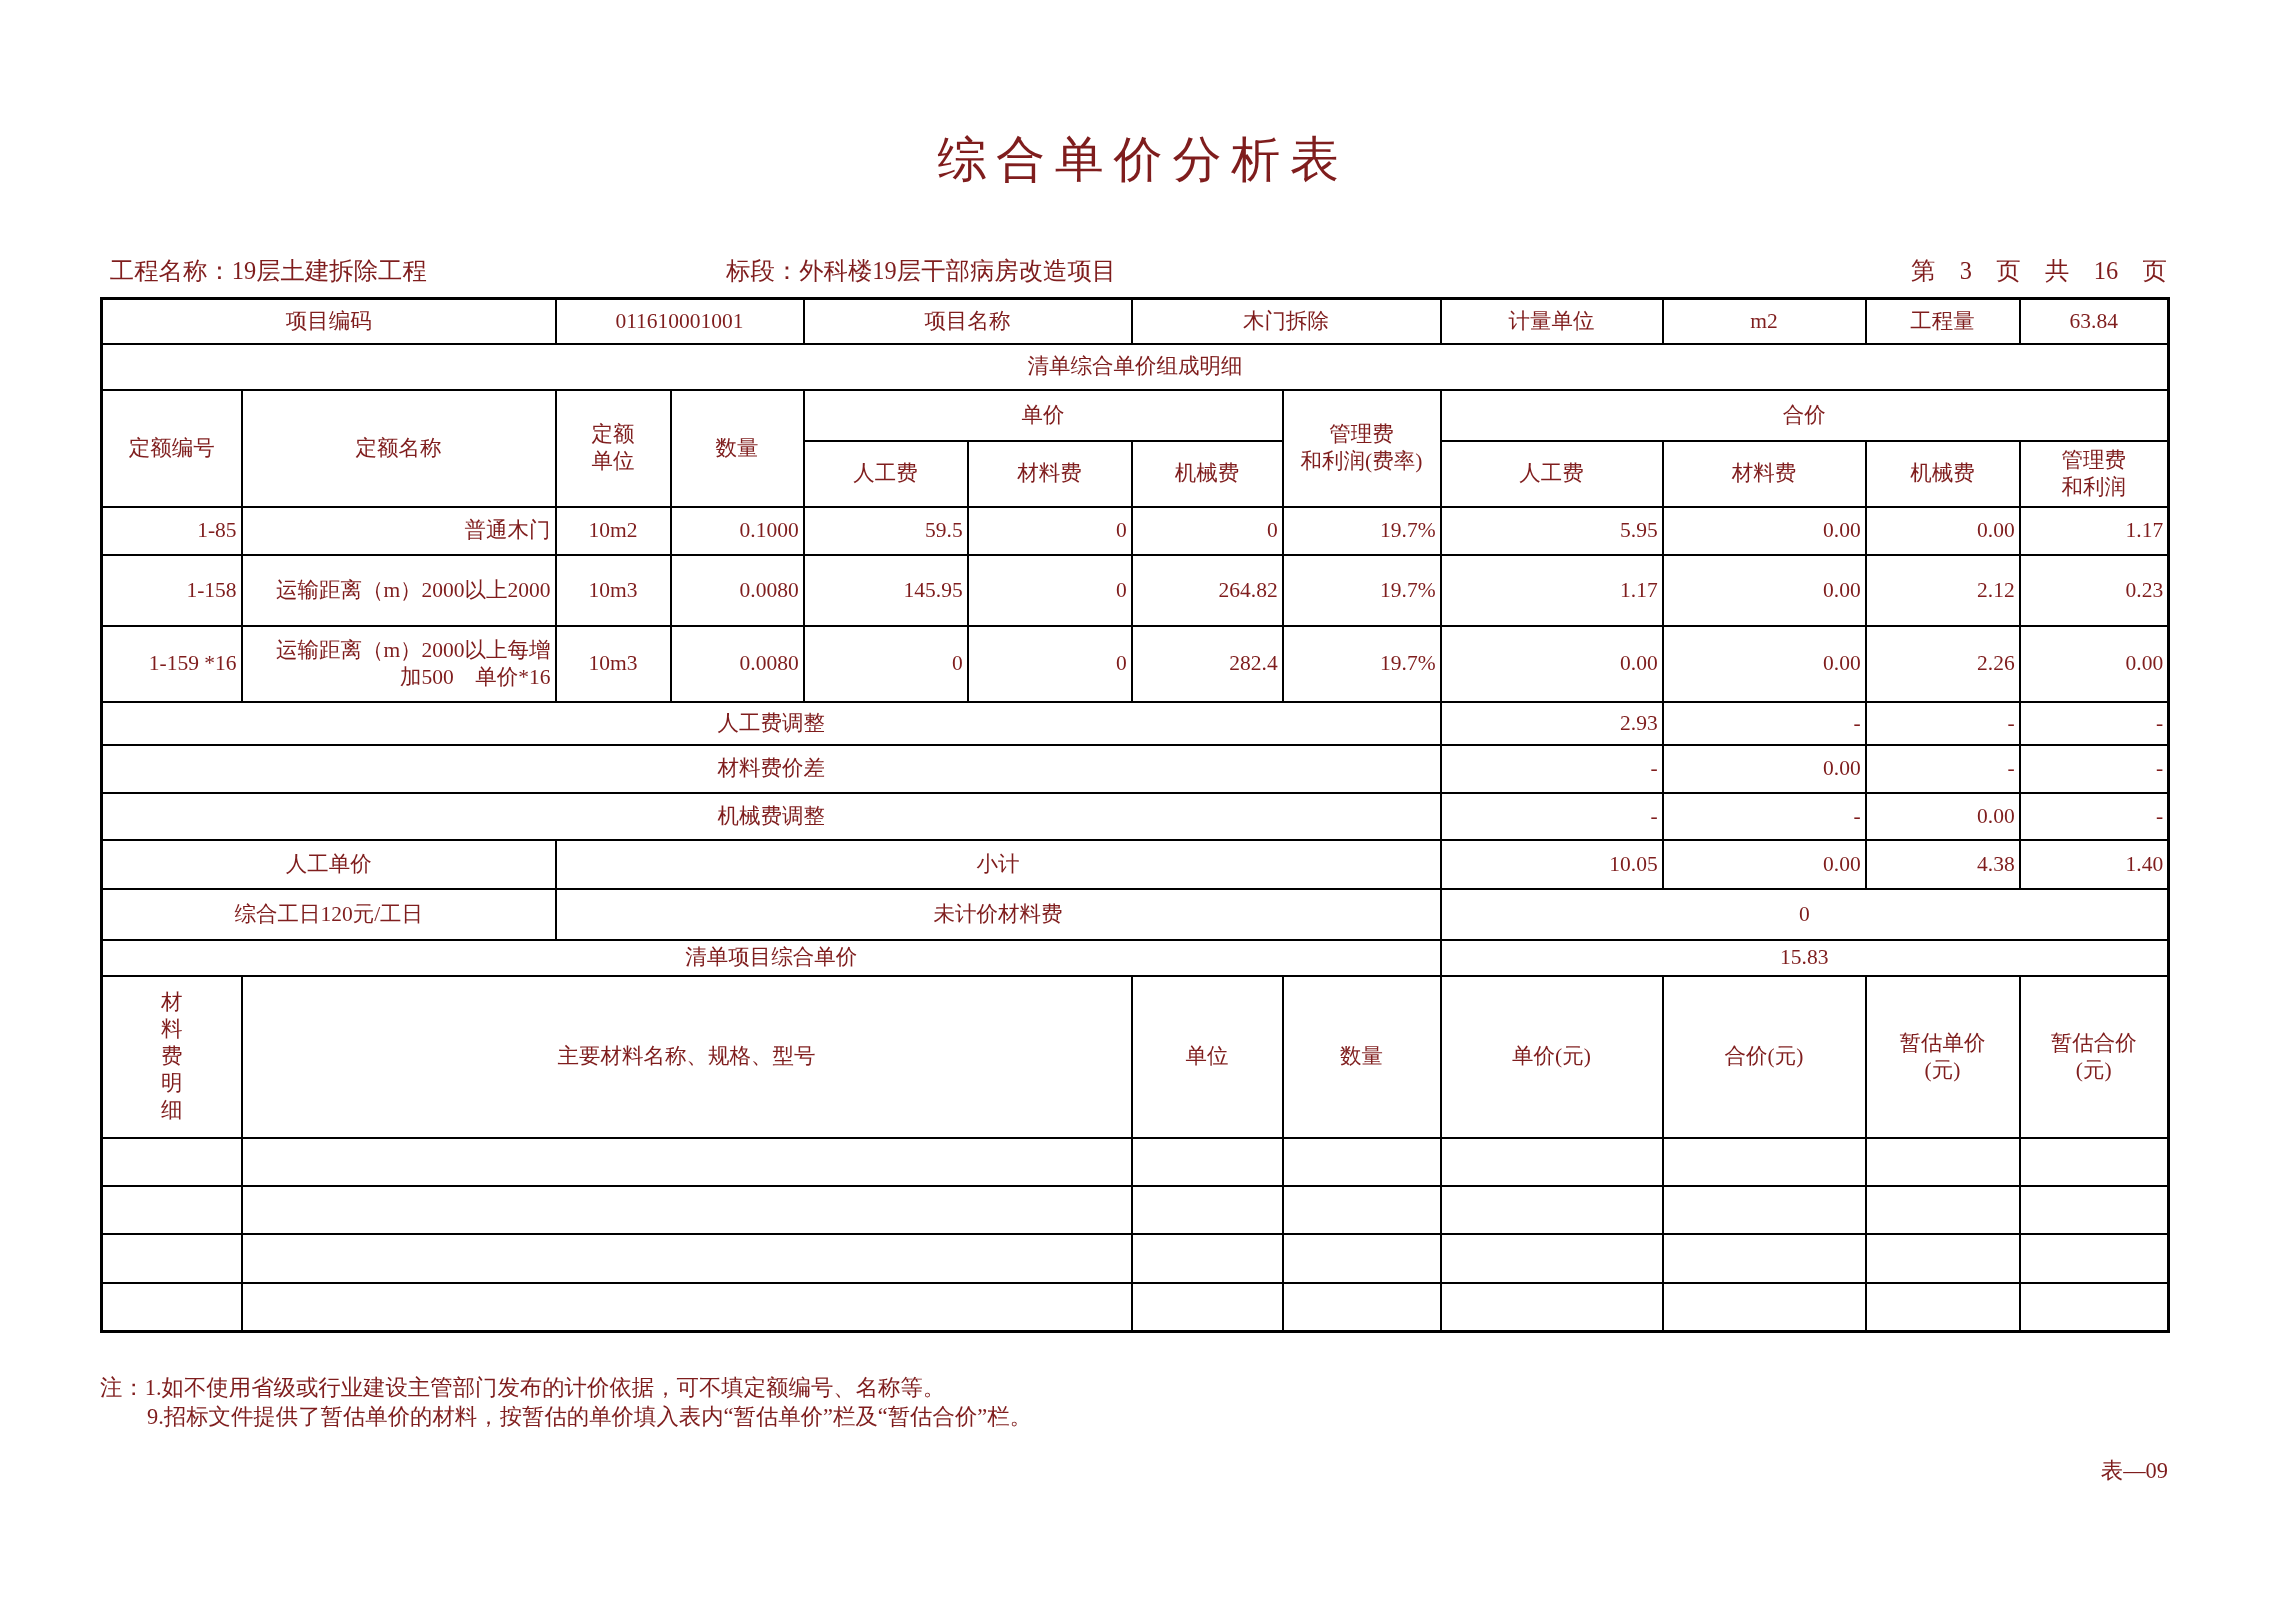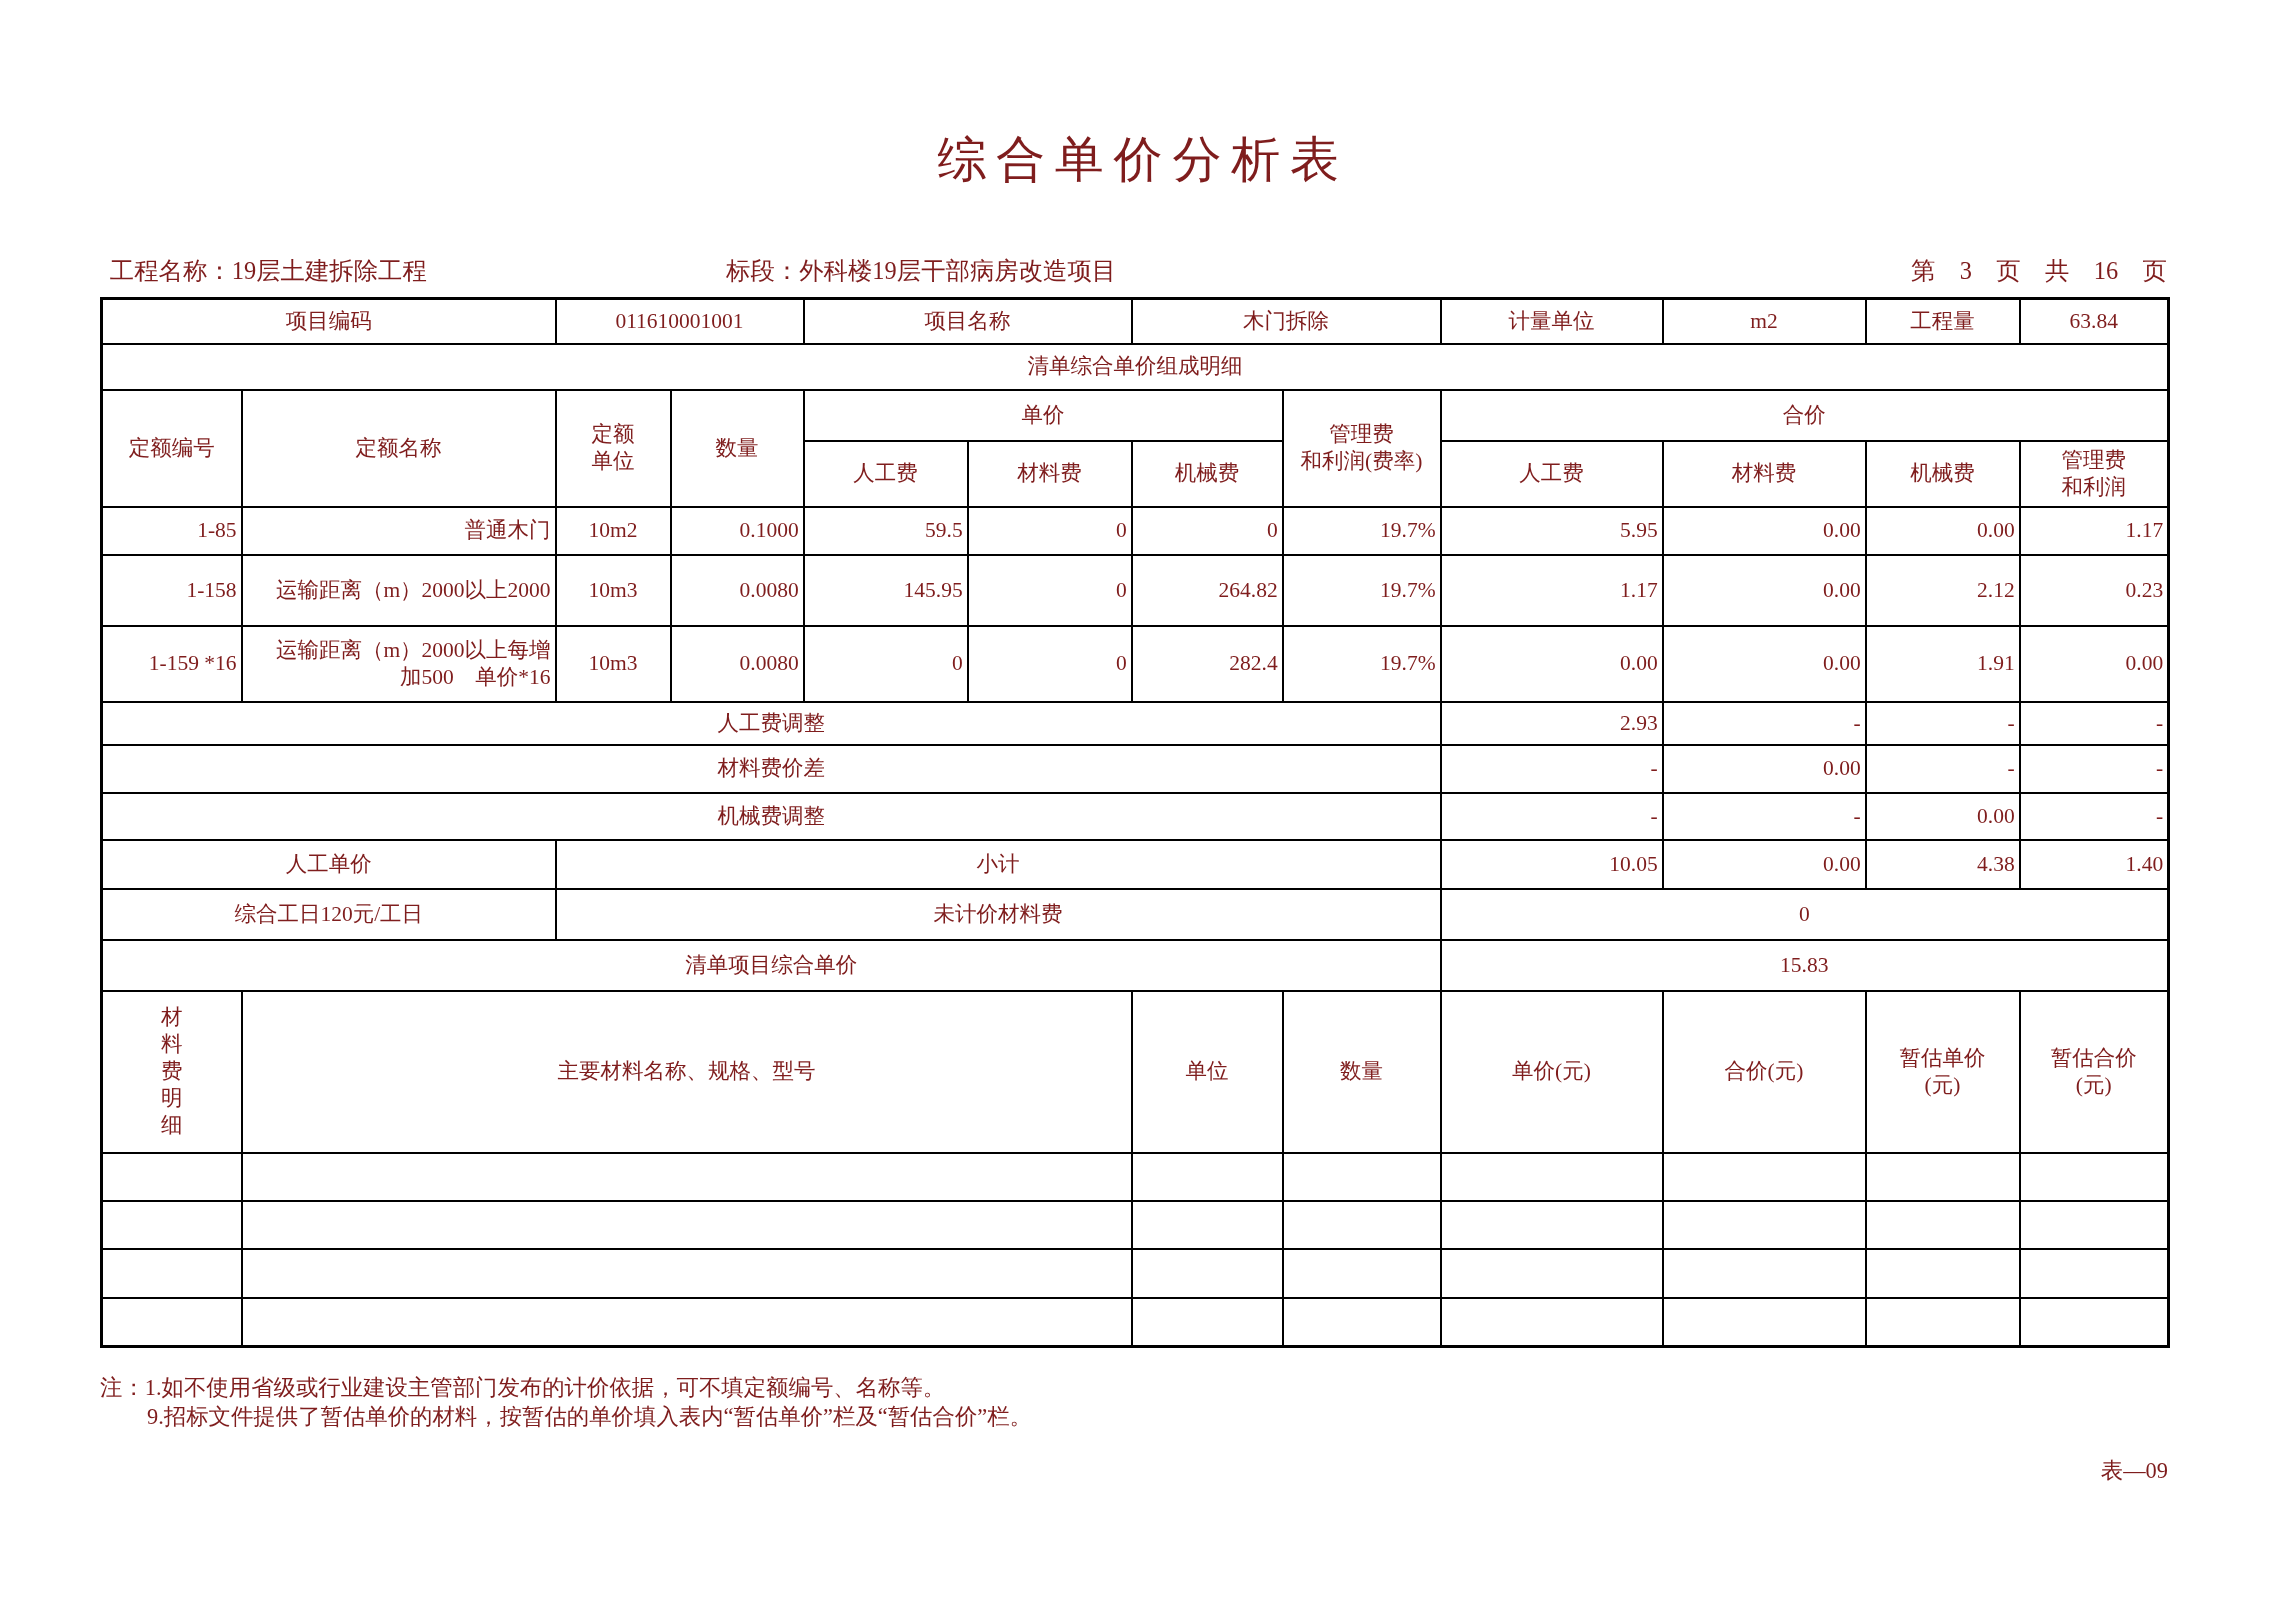--- a/index.html
+++ b/index.html
@@ -181,21 +181,21 @@
         <td class="l name-cell pre">运输距离（m）2000以上每增
 加500　单价*16</td>
         <td class="c">10m3</td>
         <td class="r">0.0080</td>
         <td class="r">0</td>
         <td class="r">0</td>
         <td class="r">282.4</td>
         <td class="r">19.7%</td>
         <td class="r">0.00</td>
         <td class="r">0.00</td>
-        <td class="r">1.91</td>
+        <td class="r">2.26</td>
         <td class="r">0.00</td>
       </tr>
 
       <tr style="height:43px">
         <td colspan="8" class="c">人工费调整</td>
         <td class="r">2.93</td>
         <td class="r">-</td>
         <td class="r">-</td>
         <td class="r">-</td>
       </tr>
@@ -222,21 +222,21 @@
         <td class="r">4.38</td>
         <td class="r">1.40</td>
       </tr>
 
       <tr style="height:51px">
         <td colspan="2" class="c">综合工日120元/工日</td>
         <td colspan="6" class="c">未计价材料费</td>
         <td colspan="4" class="c">0</td>
       </tr>
 
-      <tr style="height:51px">
+      <tr style="height:36px">
         <td colspan="8" class="c">清单项目综合单价</td>
         <td colspan="4" class="c">15.83</td>
       </tr>
 
       <tr style="height:162px">
         <td class="vlabel">材
 料
 费
 明
 细</td>

